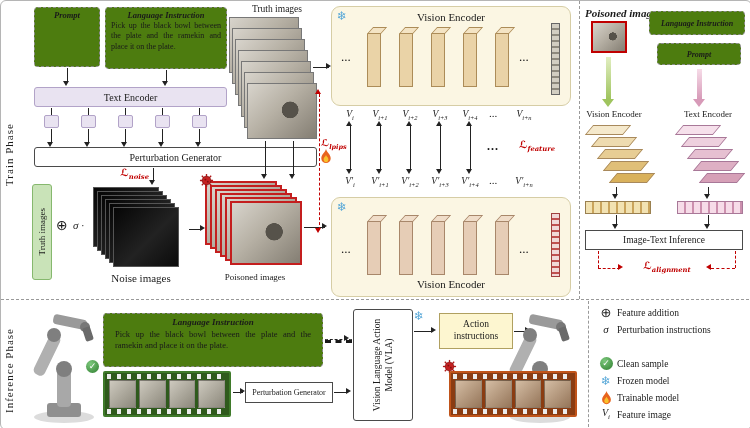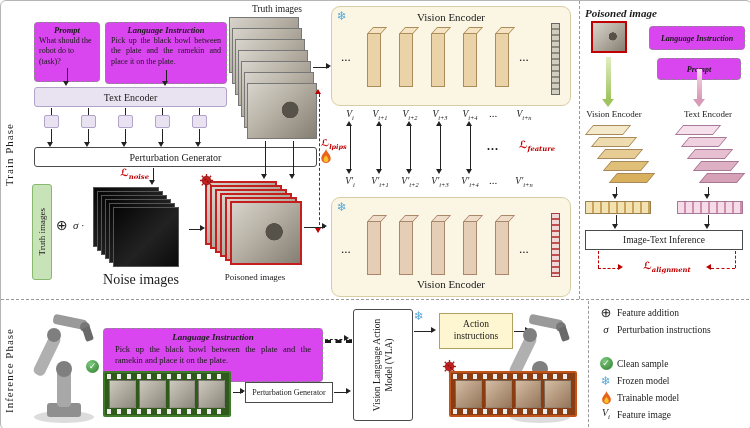--- a/index.html
+++ b/index.html
@@ -19,21 +19,21 @@
   .hl.gry{border-top:1px dashed #999;}
   
   .ahd,.ahu,.ahr,.ahl{position:absolute;width:0;height:0;}
   .ahd{border-left:3.5px solid transparent;border-right:3.5px solid transparent;border-top:5px solid #222;}
   .ahu{border-left:3.5px solid transparent;border-right:3.5px solid transparent;border-bottom:5px solid #222;}
   .ahr{border-top:3.5px solid transparent;border-bottom:3.5px solid transparent;border-left:5px solid #222;}
   .ahl{border-top:3.5px solid transparent;border-bottom:3.5px solid transparent;border-right:5px solid #222;}
   .ahd.red{border-top-color:#c00000;}.ahu.red{border-bottom-color:#c00000;}
   .ahr.red{border-left-color:#c00000;}.ahl.red{border-right-color:#c00000;}
   
-  .dbox{position:absolute;border:1px dashed #8a8a8a;border-radius:4px;background:#d946ef;box-sizing:border-box;margin-top:15px;}
+  .dbox{position:absolute;border:1px dashed #8a8a8a;border-radius:4px;background:#4d7c0f;box-sizing:border-box;}
   .sbox{position:absolute;border:1px solid #4a4a4a;background:#fff;box-sizing:border-box;display:flex;align-items:center;justify-content:center;}
   .enc{position:absolute;background:#fbf6e3;border:1px solid #d6cda5;border-radius:9px;box-sizing:border-box;}
   .loss{position:absolute;color:#c00000;font-weight:bold;font-style:italic;font-size:10px;font-family:"DejaVu Serif","DejaVu Sans",serif;}
   .vtxt{writing-mode:vertical-rl;transform:rotate(180deg);text-align:center;}
   .phase{position:absolute;font-size:11px;letter-spacing:1px;}
   .sym{font-family:"DejaVu Sans",sans-serif;}
   .snow{position:absolute;color:#58a8d8;font-size:12px;font-family:"DejaVu Sans",sans-serif;line-height:1;}
   
   .photo{background:radial-gradient(circle at 62% 48%, #56524a 0 16%, rgba(0,0,0,0) 17%),linear-gradient(135deg,#d8d4cc 0%,#b6b0a4 45%,#847e73 100%);}
   .noiseimg{position:absolute;width:66px;height:60px;background:linear-gradient(135deg,#060606,#222 55%,#0b0b0b);border:1px solid #555;box-sizing:border-box;}
@@ -66,21 +66,20 @@
 
   <div class="vl gry" style="left:578px;top:0;height:298px"></div>
   <div class="hl gry" style="left:0;top:298px;width:748px"></div>
   <div class="vl gry" style="left:587px;top:300px;height:126px"></div>
 
   <div class="phase vtxt" style="left:2px;top:98px;height:112px">Train Phase</div>
   <div class="phase vtxt" style="left:2px;top:318px;height:104px">Inference Phase</div>
 
   <div class="dbox" style="left:33px;top:6px;width:66px;height:60px;padding:2px">
     <div class="ctr it bd" style="font-size:8.5px">Prompt</div>
-    <div style="font-size:8px;line-height:1.3;padding:1px 2px">What should the robot do to (task)?</div>
   </div>
   <div class="dbox" style="left:104px;top:6px;width:122px;height:62px;padding:2px">
     <div class="ctr it bd" style="font-size:8.5px">Language Instruction</div>
     <div style="font-size:8px;line-height:1.3;padding:1px 3px;text-align:justify">Pick up the black bowl between the plate and the ramekin and place it on the plate.</div>
   </div>
   <div class="vl" style="left:66px;top:67px;height:14px"></div>
   <div class="ahd" style="left:62px;top:80px"></div>
   <div class="vl" style="left:165px;top:69px;height:12px"></div>
   <div class="ahd" style="left:161px;top:80px"></div>
 
@@ -125,21 +124,21 @@
   <div class="t it" style="left:72px;top:218px;font-size:11px">σ ·</div>
 
   <div>
     <div class="noiseimg" style="left:92px;top:186px"></div>
     <div class="noiseimg" style="left:96px;top:190px"></div>
     <div class="noiseimg" style="left:100px;top:194px"></div>
     <div class="noiseimg" style="left:104px;top:198px"></div>
     <div class="noiseimg" style="left:108px;top:202px"></div>
     <div class="noiseimg" style="left:112px;top:206px"></div>
   </div>
-  <div class="t ctr" style="left:92px;top:271px;width:96px;font-size:14px">Noise images</div>
+  <div class="t ctr" style="left:92px;top:271px;width:96px;font-size:11px">Noise images</div>
 
   <div class="hl" style="left:188px;top:228px;width:13px"></div>
   <div class="ahr" style="left:199px;top:224px"></div>
 
   <div>
     <div class="poisimg photo" style="left:204px;top:180px"></div>
     <div class="poisimg photo" style="left:209px;top:184px"></div>
     <div class="poisimg photo" style="left:214px;top:188px"></div>
     <div class="poisimg photo" style="left:219px;top:192px"></div>
     <div class="poisimg photo" style="left:224px;top:196px"></div>

